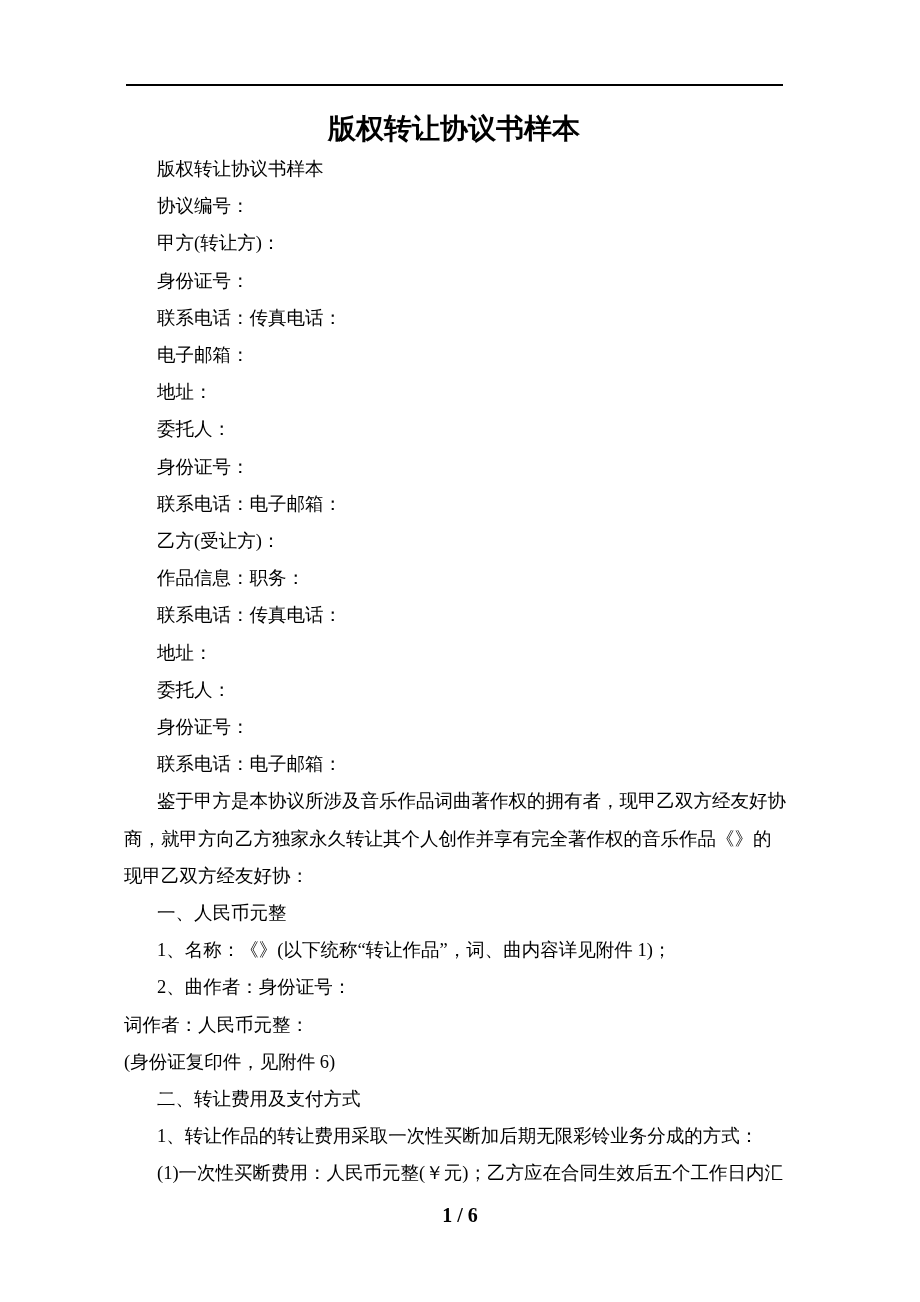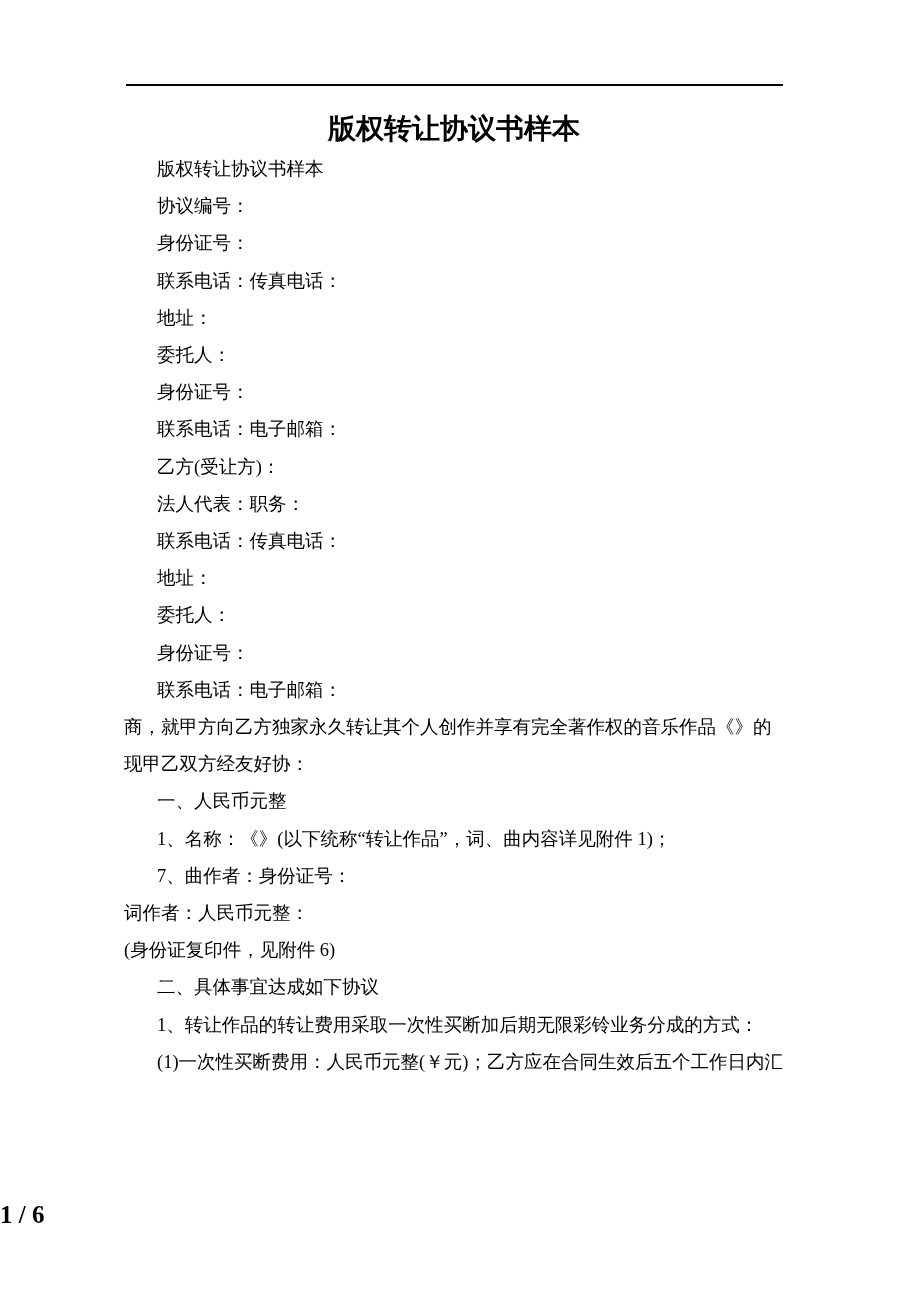--- a/index.html
+++ b/index.html
@@ -45,57 +45,61 @@
     white-space: nowrap;
   }
   .ind {
     text-indent: 33px;
   }
   .footer {
     position: absolute;
     left: 0;
     top: 1203px;
     width: 920px;
-    font-size: 25px;
+    text-align: center;
+    font-size: 20px;
     font-weight: 700;
     line-height: 24px;
   }
 </style>
 </head>
 <body>
 
 <div class="page">
   <div class="header-rule"></div>
 
   <div class="doc">
     <h1 class="title">版权转让协议书样本</h1>
 
     <p class="ln ind">版权转让协议书样本</p>
     <p class="ln ind">协议编号：</p>
+    <p class="ln ind">甲方(转让方)：</p>
     <p class="ln ind">身份证号：</p>
+    <p class="ln ind">联系电话：传真电话：</p>
+    <p class="ln ind">电子邮箱：</p>
+    <p class="ln ind">地址：</p>
+    <p class="ln ind">委托人：</p>
+    <p class="ln ind">身份证号：</p>
+    <p class="ln ind">联系电话：电子邮箱：</p>
+    <p class="ln ind">乙方(受让方)：</p>
+    <p class="ln ind">作品信息：职务：</p>
     <p class="ln ind">联系电话：传真电话：</p>
     <p class="ln ind">地址：</p>
     <p class="ln ind">委托人：</p>
     <p class="ln ind">身份证号：</p>
     <p class="ln ind">联系电话：电子邮箱：</p>
-    <p class="ln ind">乙方(受让方)：</p>
-    <p class="ln ind">法人代表：职务：</p>
-    <p class="ln ind">联系电话：传真电话：</p>
-    <p class="ln ind">地址：</p>
-    <p class="ln ind">委托人：</p>
-    <p class="ln ind">身份证号：</p>
-    <p class="ln ind">联系电话：电子邮箱：</p>
+    <p class="ln ind">鉴于甲方是本协议所涉及音乐作品词曲著作权的拥有者，现甲乙双方经友好协</p>
     <p class="ln">商，就甲方向乙方独家永久转让其个人创作并享有完全著作权的音乐作品《》的</p>
     <p class="ln">现甲乙双方经友好协：</p>
     <p class="ln ind">一、人民币元整</p>
     <p class="ln ind">1、名称：《》(以下统称“转让作品”，词、曲内容详见附件 1)；</p>
-    <p class="ln ind">7、曲作者：身份证号：</p>
+    <p class="ln ind">2、曲作者：身份证号：</p>
     <p class="ln">词作者：人民币元整：</p>
     <p class="ln">(身份证复印件，见附件 6)</p>
-    <p class="ln ind">二、具体事宜达成如下协议</p>
+    <p class="ln ind">二、转让费用及支付方式</p>
     <p class="ln ind">1、转让作品的转让费用采取一次性买断加后期无限彩铃业务分成的方式：</p>
     <p class="ln ind">(1)一次性买断费用：人民币元整(￥元)；乙方应在合同生效后五个工作日内汇</p>
   </div>
 
   <div class="footer">
     <span>1 / 6</span>
   </div>
 </div>
 
 </body></html>

